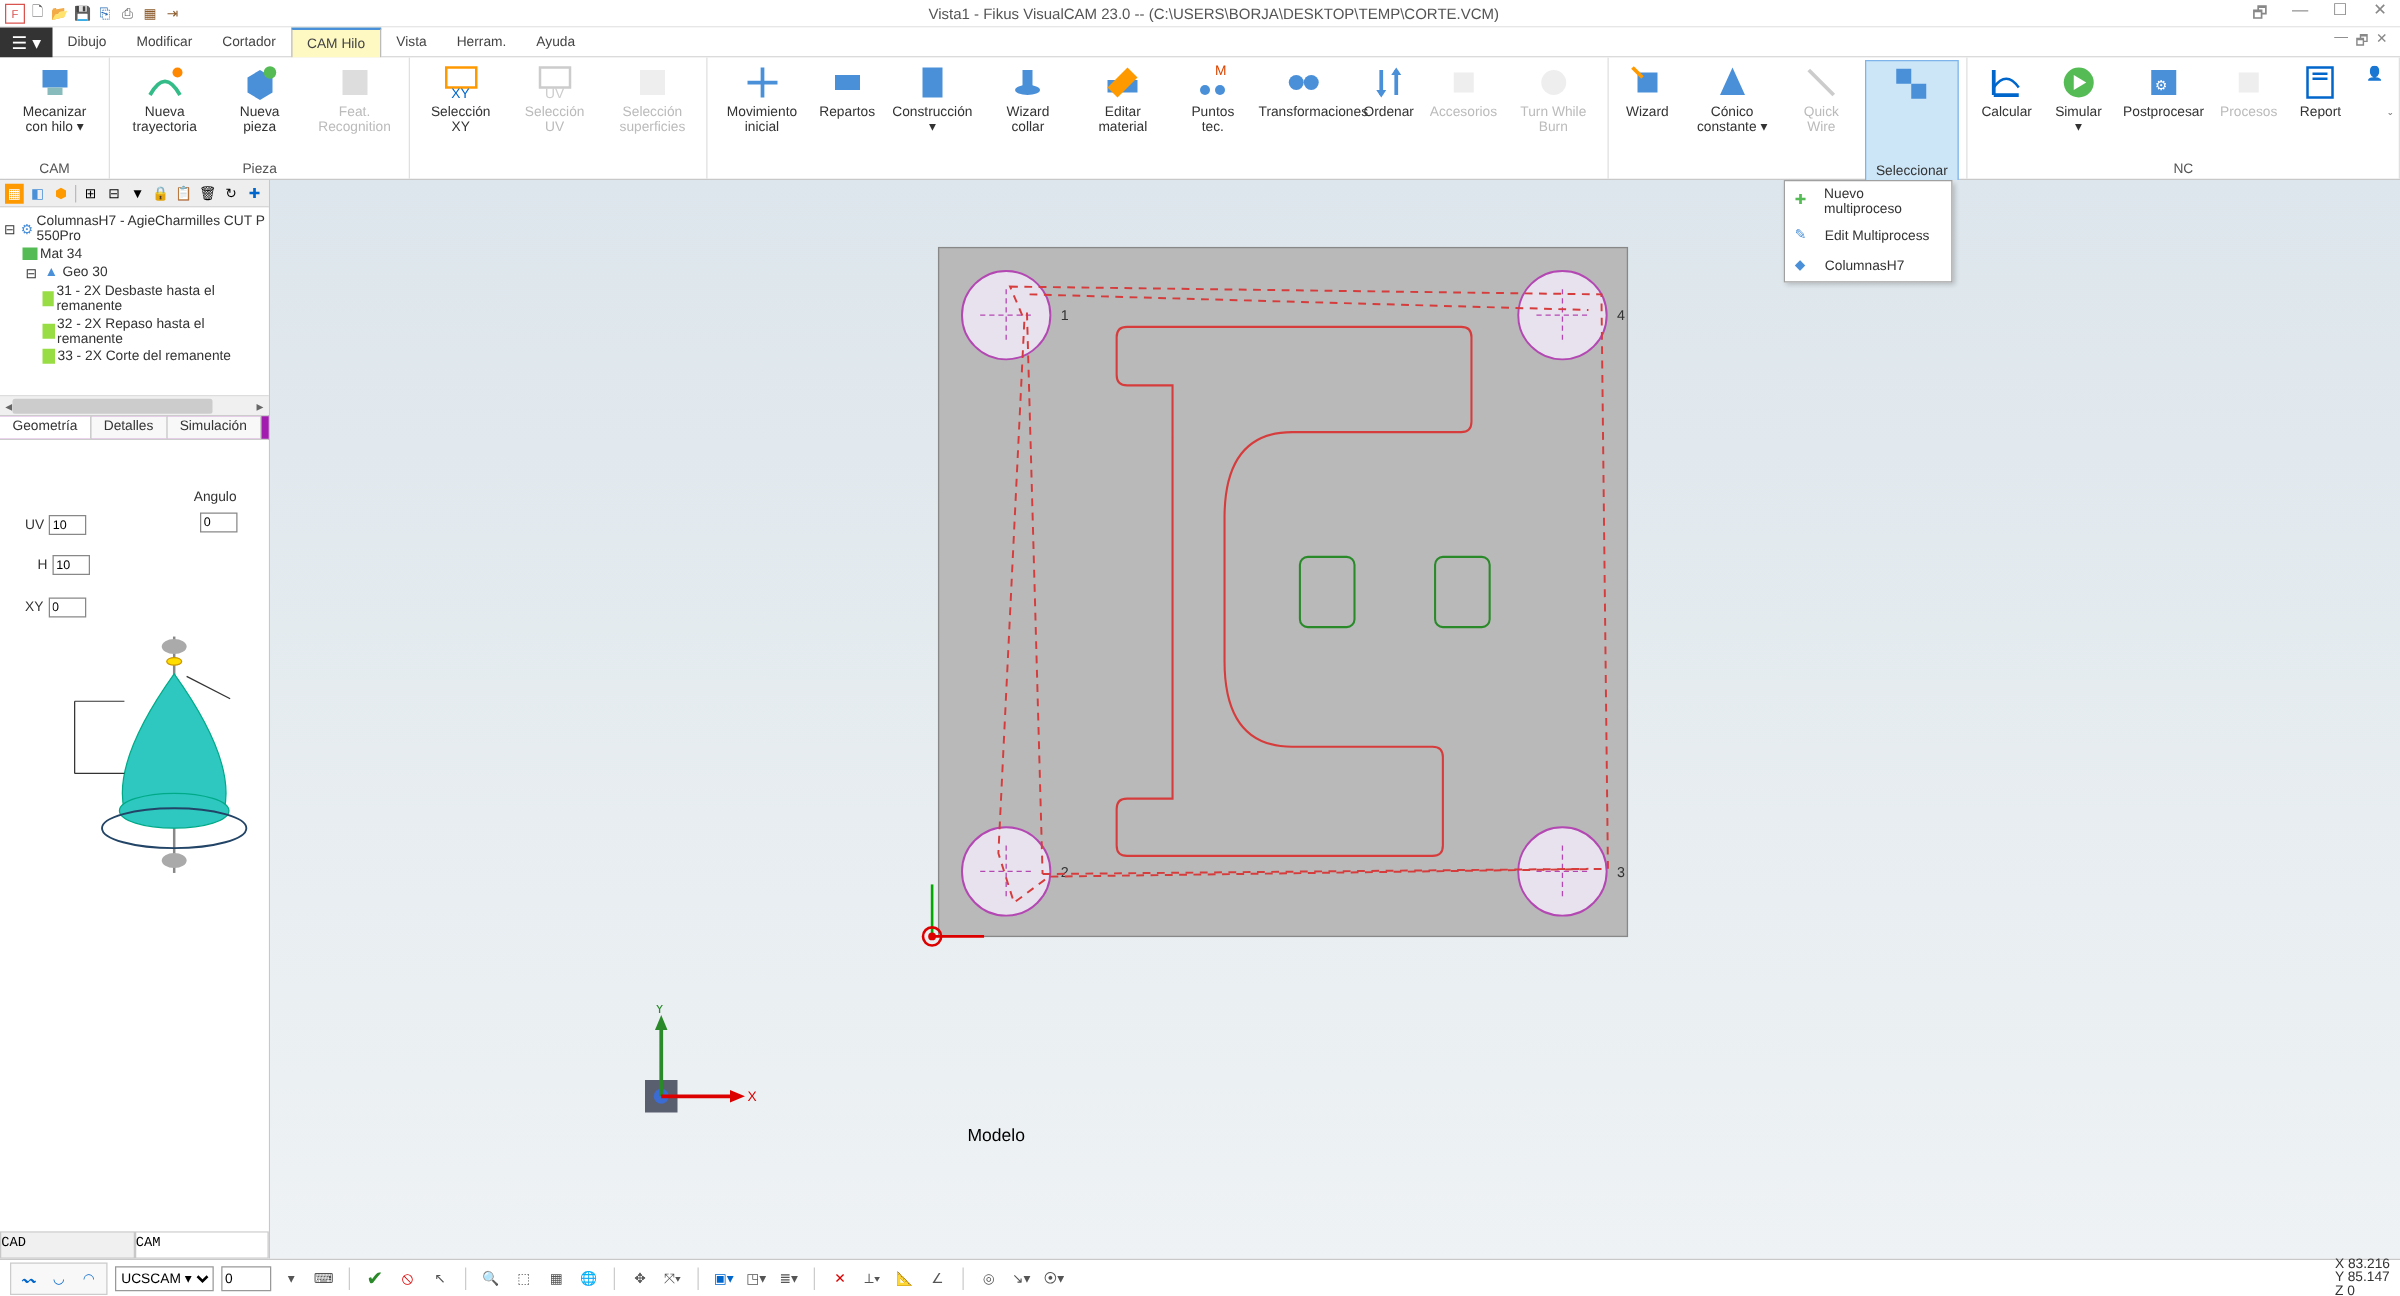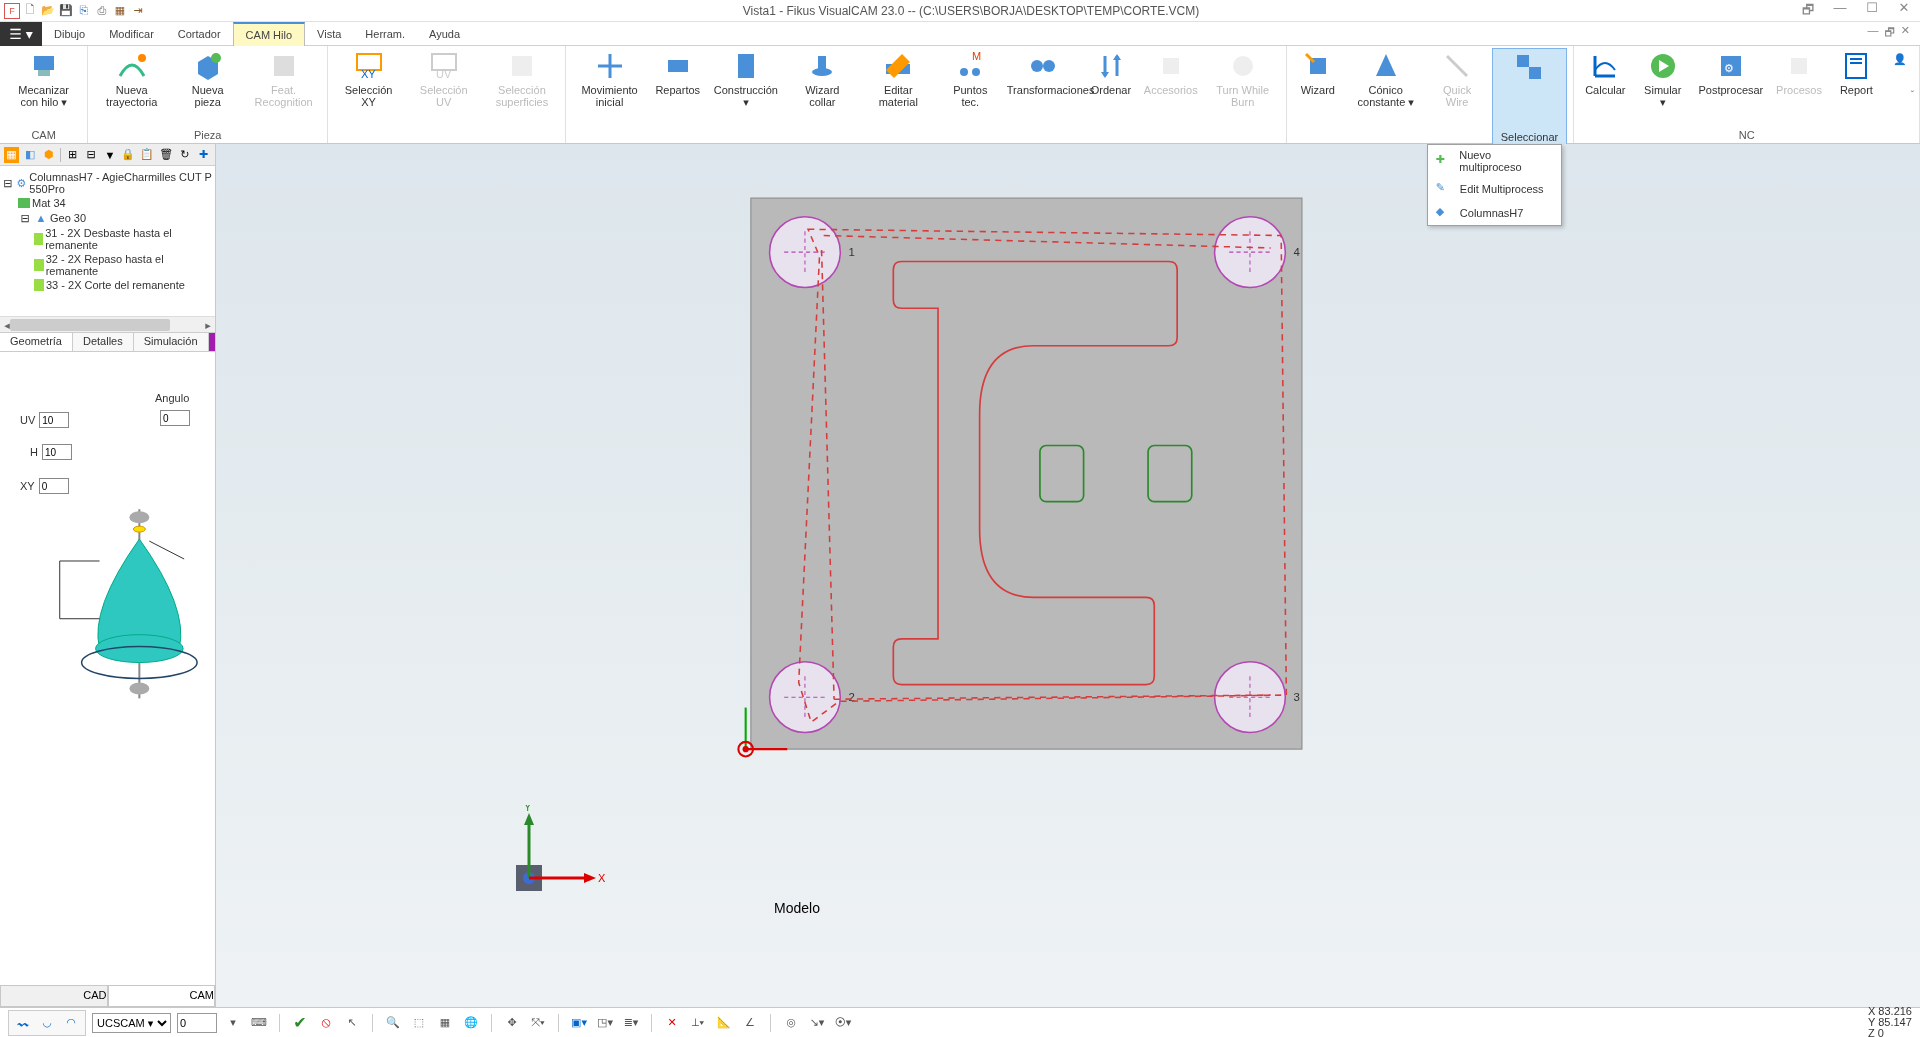--- a/index.html
+++ b/index.html
@@ -43,21 +43,21 @@
 .hscroll .arrow { position:absolute; top:0; width:14px; height:16px; display:flex; align-items:center; justify-content:center; color:#666; }
 .hscroll .al { left:0; } .hscroll .ar { right:0; }
 .tabs3 { height:20px; display:flex; background:#a21caf; border-top:1px solid #ccc; border-bottom:1px solid #ccc; }
 .tabs3 .t { padding:2px 10px; border-right:1px solid #ccc; cursor:pointer; color:#333; background:#f8f8f8;}
 .tabs3 .t.active { background:#fff; }
 .preview { flex:1; background:#fff; position:relative; }
 .preview svg { width:100%; height:100%; }
 .preview .fld { position:absolute; display:flex; align-items:center; gap:4px; font-size:11px; color:#333;}
 .preview .fld input { width:30px; height:16px; font-size:10px; border:1px solid #888; padding:0 2px;}
 .bottomtabs { height:22px; display:flex; }
-.bottomtabs .bt { flex:1; text-align:right; padding:3px 0; border:1px solid #c8c8c8; background:#f0f0f0; cursor:pointer; }
+.bottomtabs .bt { flex:1; text-align:left; padding:3px 0; border:1px solid #c8c8c8; background:#f0f0f0; cursor:pointer;font-family:Liberation Mono, monospace; }
 .bottomtabs .bt.active { background:#fff; }
 .viewport { flex:1; position:relative; background:linear-gradient(to bottom,#dde6ec,#eef2f4); }
 .viewport svg { width:100%; height:100%; }
 .modelo { position:absolute; left:558px; top:756px; font-size:14px; color:#000; font-weight:500; }
 .axis-widget { position:absolute; left:280px; bottom:90px; }
 .statusbar { position:absolute; left:0; right:0; bottom:0; height:30px; background:#fff; border-top:1px solid #c8c8c8; display:flex; align-items:center; padding:0 8px; gap:6px; }
 .statusbar .sb-btn { width:20px; height:20px; display:flex; align-items:center; justify-content:center; cursor:pointer; color:#555;}
 .statusbar .sb-sel { height:20px; border:1px solid #999; background:#fff; font-size:11px; }
 .statusbar .sb-num { width:40px; height:20px; border:1px solid #999; font-size:11px; padding:0 2px;}
 .statusbar .coords { margin-left:auto; font-size:10px; color:#333; line-height:1; text-align:left; }

